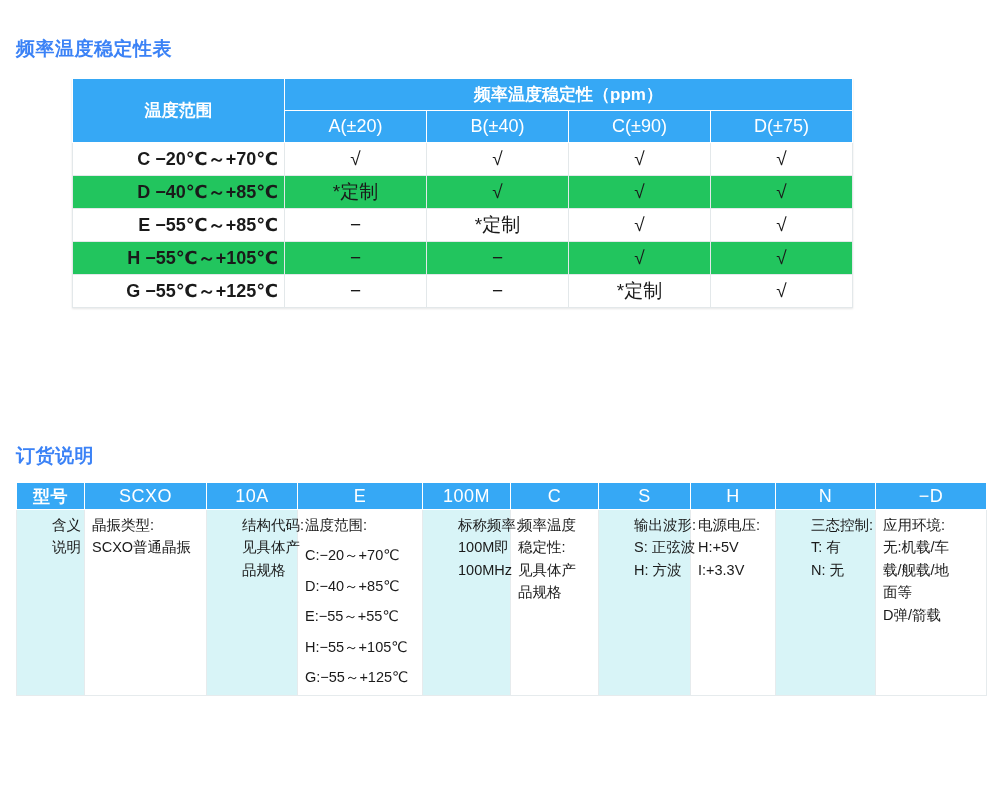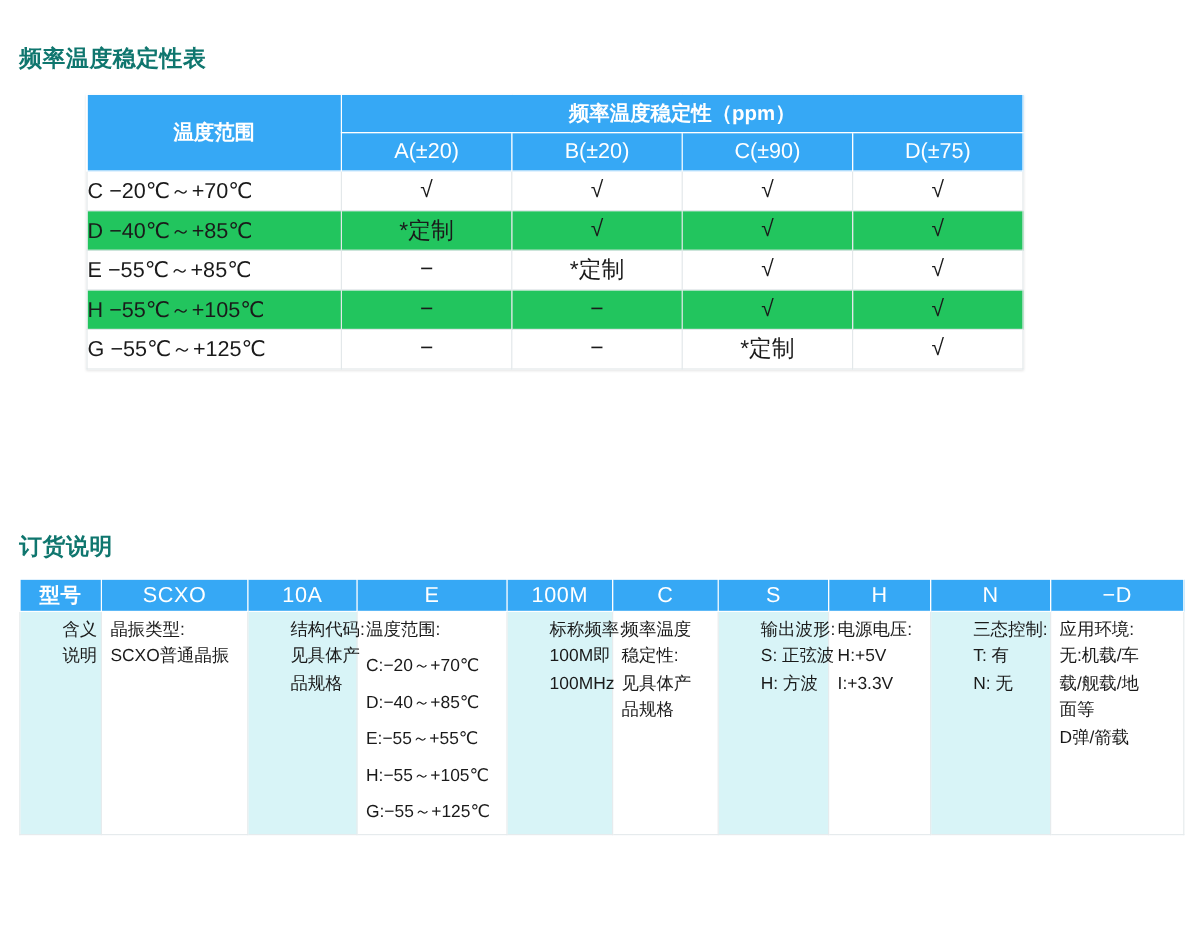--- a/index.html
+++ b/index.html
@@ -14,21 +14,21 @@
     font-family: "Liberation Sans", "DejaVu Sans", sans-serif;
     color: #1a1a1a;
     overflow: hidden;
   }
 
   
   .section-title {
     position: absolute;
     font-size: 19px;
     font-weight: bold;
-    color: #0f766e;
+    color: #3b82f6;
     letter-spacing: 0.5px;
     white-space: nowrap;
   }
   #title-freq-temp { left: 16px; top: 36px; }
   #title-order     { left: 16px; top: 443px; }
 
   
   table {
     border-collapse: collapse;
     position: absolute;
@@ -64,24 +64,25 @@
     font-size: 17px;
     height: 31px;
   }
   #freq-temp-table .hd-sub {
     height: 31px;
     font-size: 18px;
     font-weight: normal;
   }
   #freq-temp-table td.rng {
     font-size: 18px;
-    text-align: left;
+    text-align: right;
     height: 32px;
     white-space: nowrap;
     padding-right: 6px;
+    font-weight: bold;
   }
   #freq-temp-table td.val {
     font-size: 19px;
     text-align: center;
     height: 32px;
   }
   #freq-temp-table tr.alt td { background: #22c55e; }
   #freq-temp-table tr.plain td { background: #ffffff; }
 
   
@@ -127,21 +128,21 @@
     <col style="width:142px">
     <col style="width:142px">
   </colgroup>
   <thead>
     <tr>
       <th class="hd hd-range" rowspan="2">温度范围</th>
       <th class="hd hd-top" colspan="4">频率温度稳定性（ppm）</th>
     </tr>
     <tr>
       <th class="hd hd-sub">A(±20)</th>
-      <th class="hd hd-sub">B(±20)</th>
+      <th class="hd hd-sub">B(±40)</th>
       <th class="hd hd-sub">C(±90)</th>
       <th class="hd hd-sub">D(±75)</th>
     </tr>
   </thead>
   <tbody>
     <tr class="plain">
       <td class="rng">C −20℃～+70℃</td>
       <td class="val">√</td>
       <td class="val">√</td>
       <td class="val">√</td>

